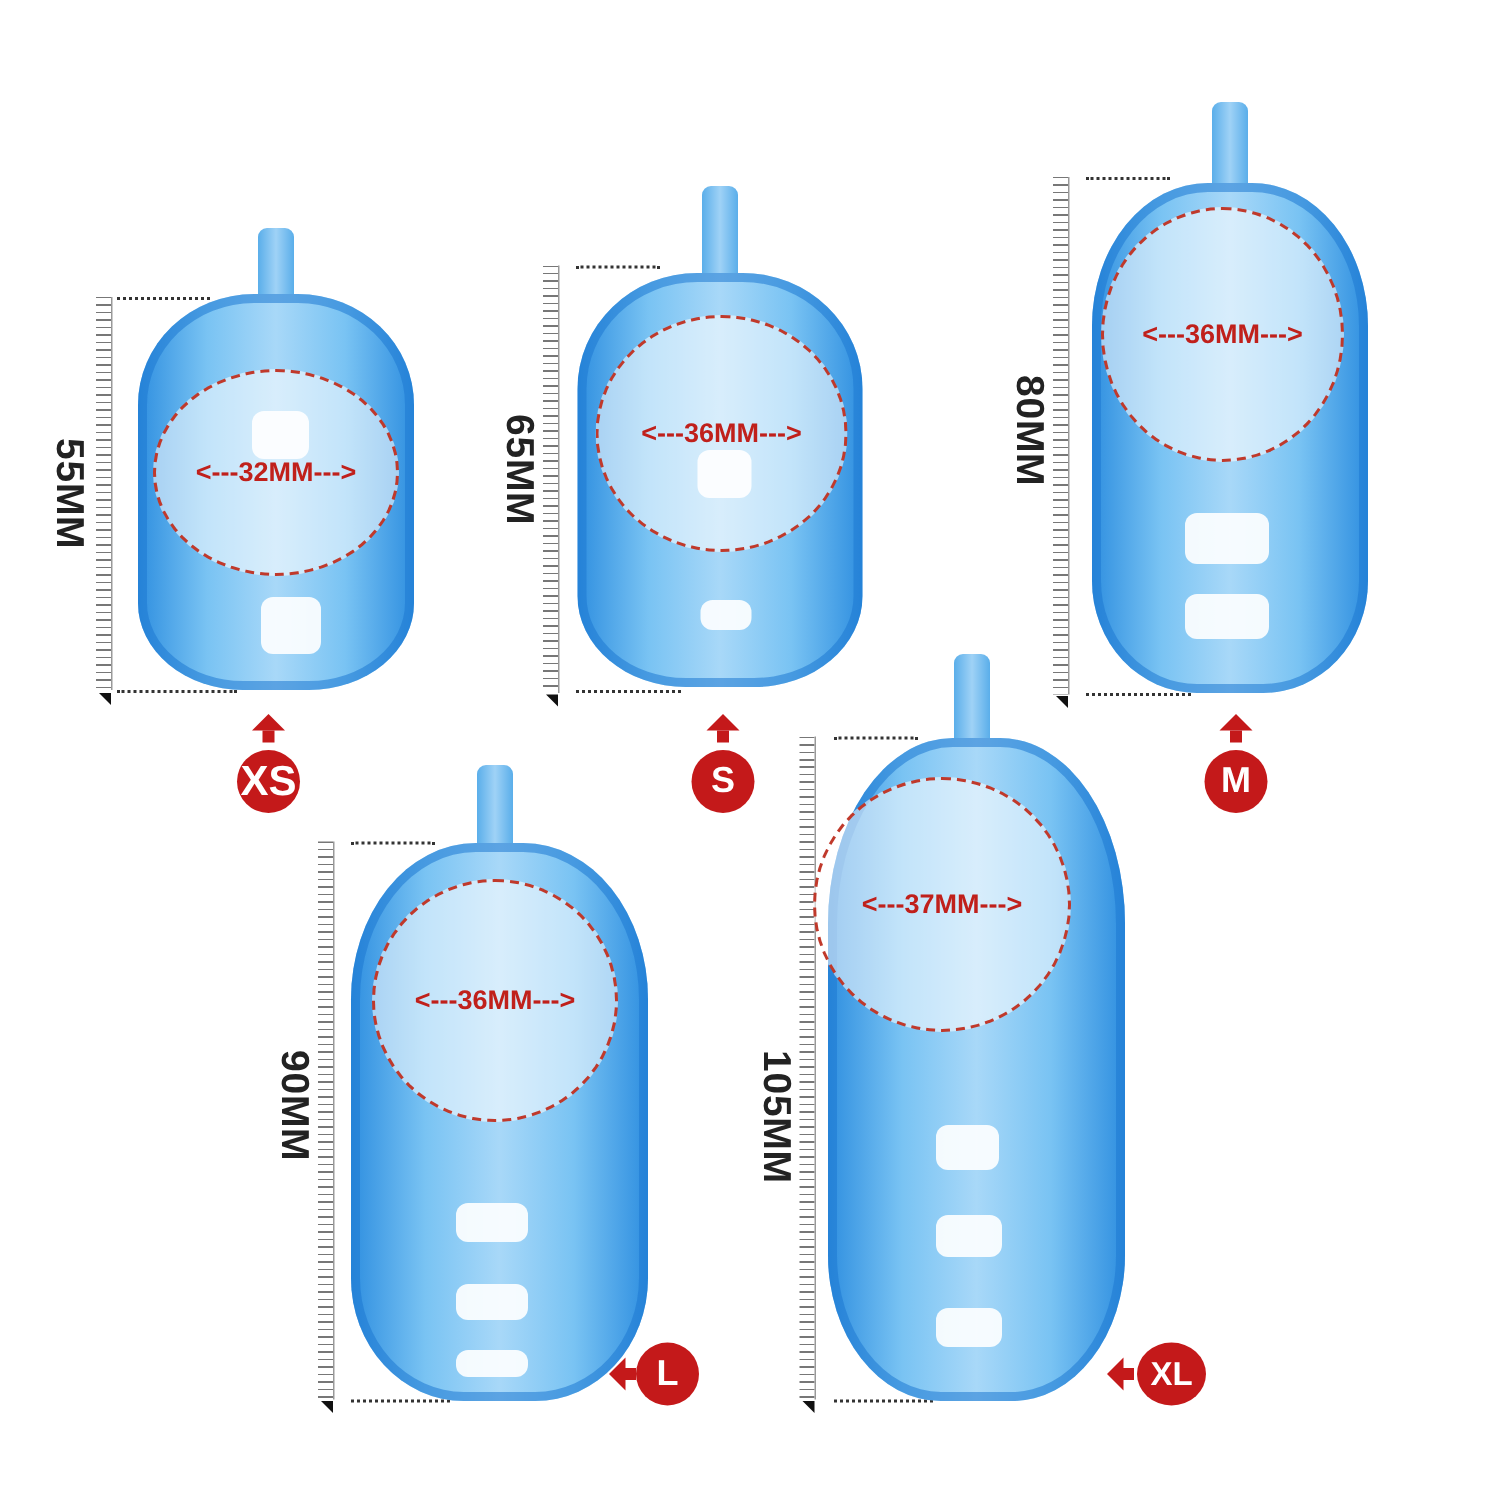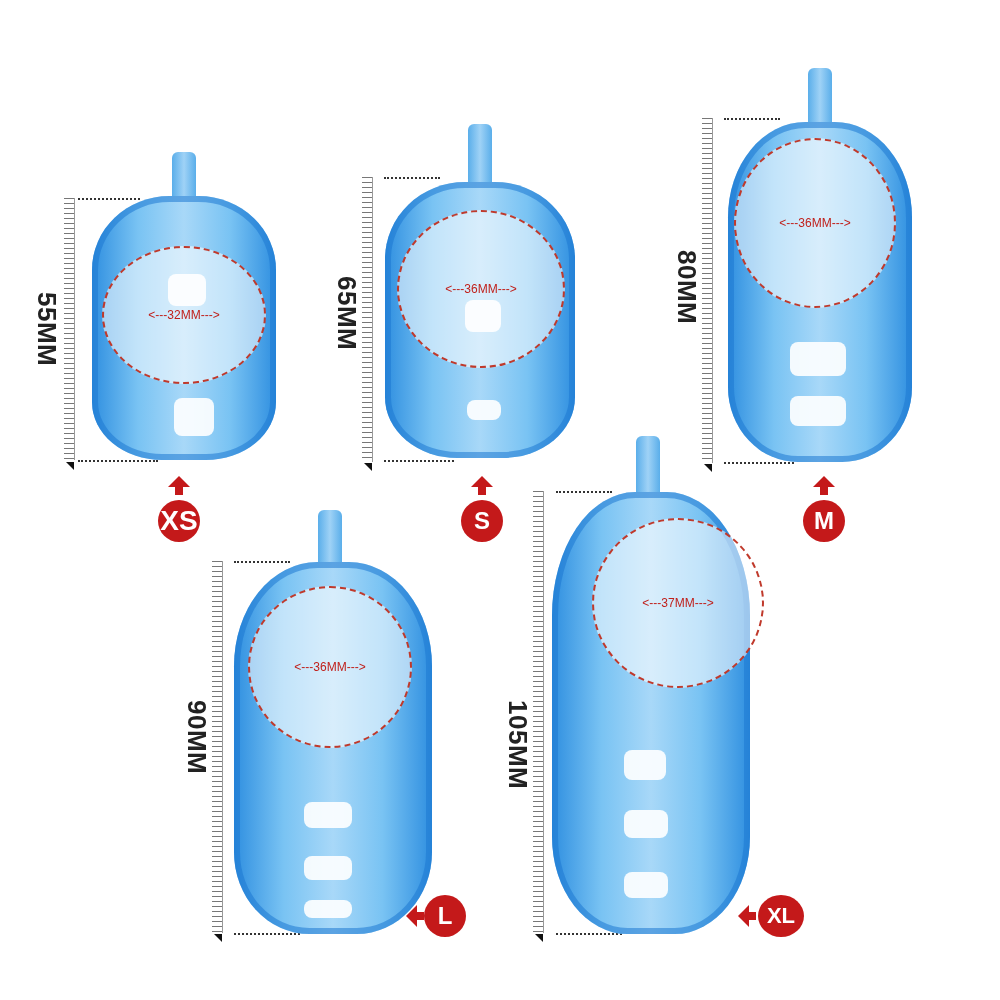--- a/index.html
+++ b/index.html
@@ -9,21 +9,21 @@
     background:repeating-linear-gradient(to bottom,#777 0 1px,transparent 1px 5px);
     border-right:1px solid #999;}
   .ruler-end{position:absolute;width:0;height:0;border-left:8px solid transparent;border-top:8px solid #111;}
   .dotline{position:absolute;height:0;border-top:2px dotted #333;}
   .len-label{position:absolute;font-size:26px;font-weight:bold;color:#222;transform-origin:left top;transform:rotate(90deg);white-space:nowrap;letter-spacing:0.5px;}
   .body{position:absolute;border-radius:42% 42% 38% 38% / 28% 28% 22% 22%;
     background:linear-gradient(90deg,#2f8fe0 0%,#79c3f3 25%,#a8d8f8 50%,#79c3f3 75%,#2f8fe0 100%);
     box-shadow:inset 0 0 0 6px rgba(30,120,210,0.55);}
   .tab{position:absolute;width:24px;border-radius:6px 6px 0 0;background:linear-gradient(90deg,#5aaeea,#9fd2f6,#5aaeea);}
   .ring{position:absolute;border-radius:50%;border:2px dashed #c0392b;background:rgba(255,255,255,0.55);box-sizing:border-box;}
-  .dia{position:absolute;left:0;right:0;top:50%;transform:translateY(-50%);text-align:center;font-size:12px;font-weight:normal;color:#c0201b;white-space:nowrap;}
+  .dia{position:absolute;left:0;right:0;top:50%;transform:translateY(-50%);text-align:center;font-size:18px;font-weight:bold;color:#c0201b;white-space:nowrap;}
   .slot{position:absolute;background:#fff;border-radius:8px;opacity:0.9;}
   .badge{position:absolute;width:42px;height:42px;border-radius:50%;background:#c4191a;color:#fff;font-weight:bold;font-size:24px;display:flex;align-items:center;justify-content:center;}
   .arrow-up{position:absolute;width:0;height:0;border-left:11px solid transparent;border-right:11px solid transparent;border-bottom:11px solid #c4191a;}
   .arrow-up-stem{position:absolute;width:8px;height:8px;background:#c4191a;}
   .arrow-left{position:absolute;width:0;height:0;border-top:11px solid transparent;border-bottom:11px solid transparent;border-right:11px solid #c4191a;}
   .arrow-left-stem{position:absolute;width:8px;height:8px;background:#c4191a;}
 </style>
 </head>
 <body>
 
@@ -109,19 +109,19 @@
   <div class="ruler-end" style="left:535px;top:934px;"></div>
   <div class="dotline" style="left:556px;top:491px;width:56px;"></div>
   <div class="dotline" style="left:556px;top:933px;width:66px;"></div>
   <div class="len-label" style="left:533px;top:700px;">105MM</div>
   <div class="tab" style="left:636px;top:436px;height:70px;"></div>
   <div class="body" style="left:552px;top:492px;width:198px;height:442px;">
     <div class="slot" style="left:72px;top:258px;width:42px;height:30px;"></div>
     <div class="slot" style="left:72px;top:318px;width:44px;height:28px;"></div>
     <div class="slot" style="left:72px;top:380px;width:44px;height:26px;"></div>
   </div>
-  <div class="ring" style="left:592px;top:518px;width:172px;height:170px;">
+  <div class="ring" style="left:542px;top:518px;width:172px;height:170px;">
     <div class="dia">&lt;---37MM---&gt;</div>
   </div>
   <div class="arrow-left" style="left:738px;top:905px;"></div>
   <div class="arrow-left-stem" style="left:748px;top:912px;"></div>
   <div class="badge" style="left:758px;top:895px;width:46px;font-size:22px;">XL</div>
 </div>
 
 </body></html>

